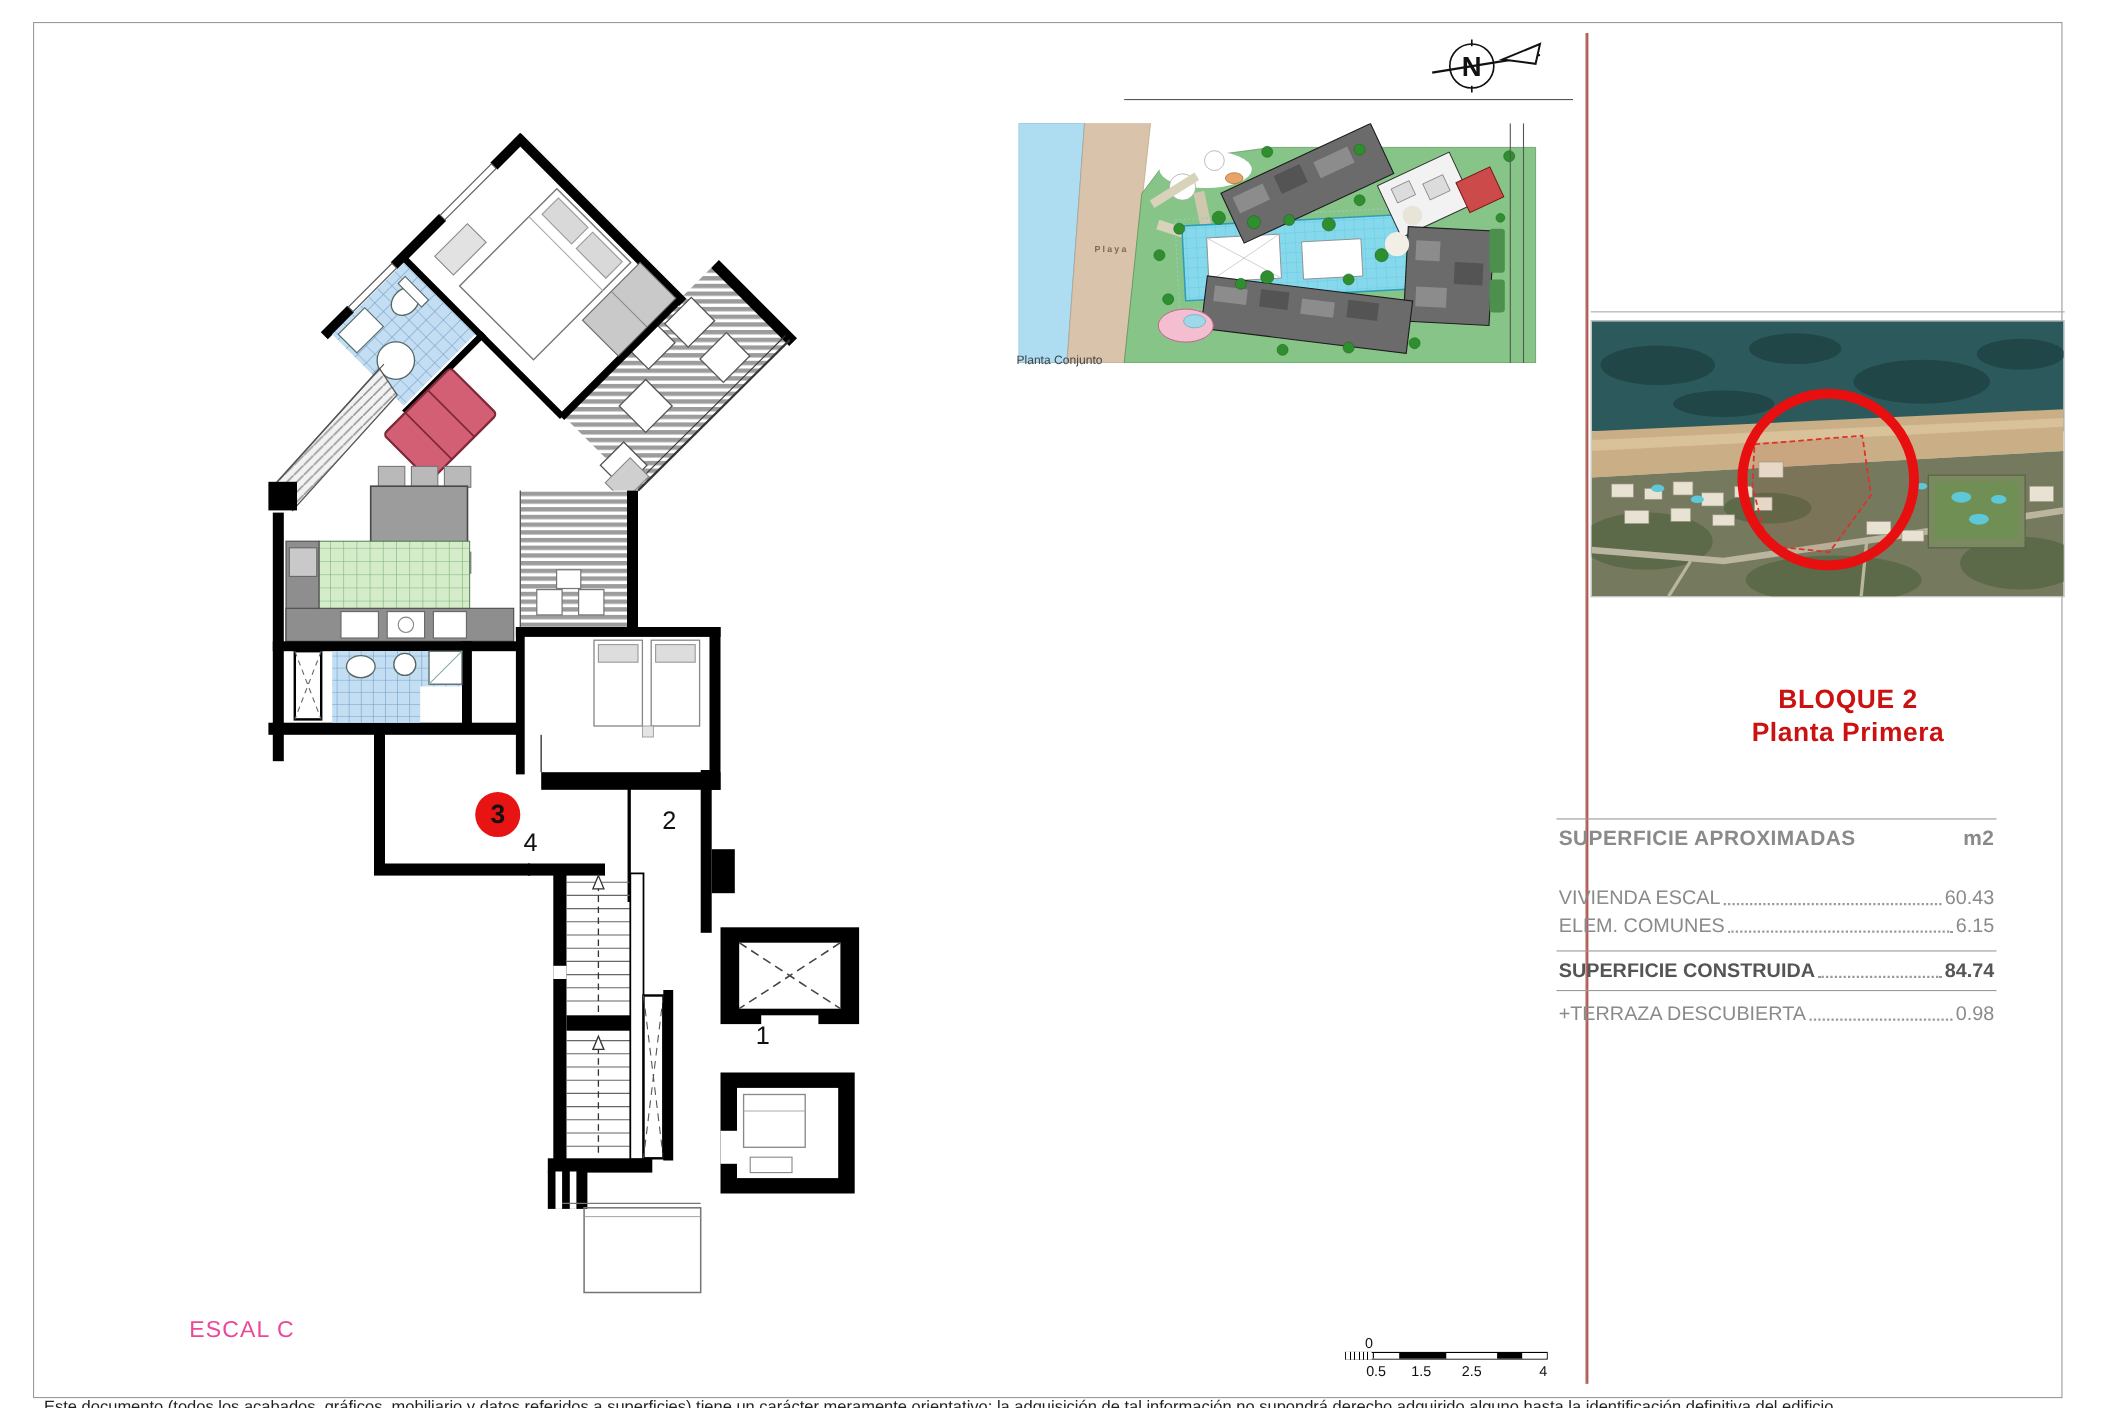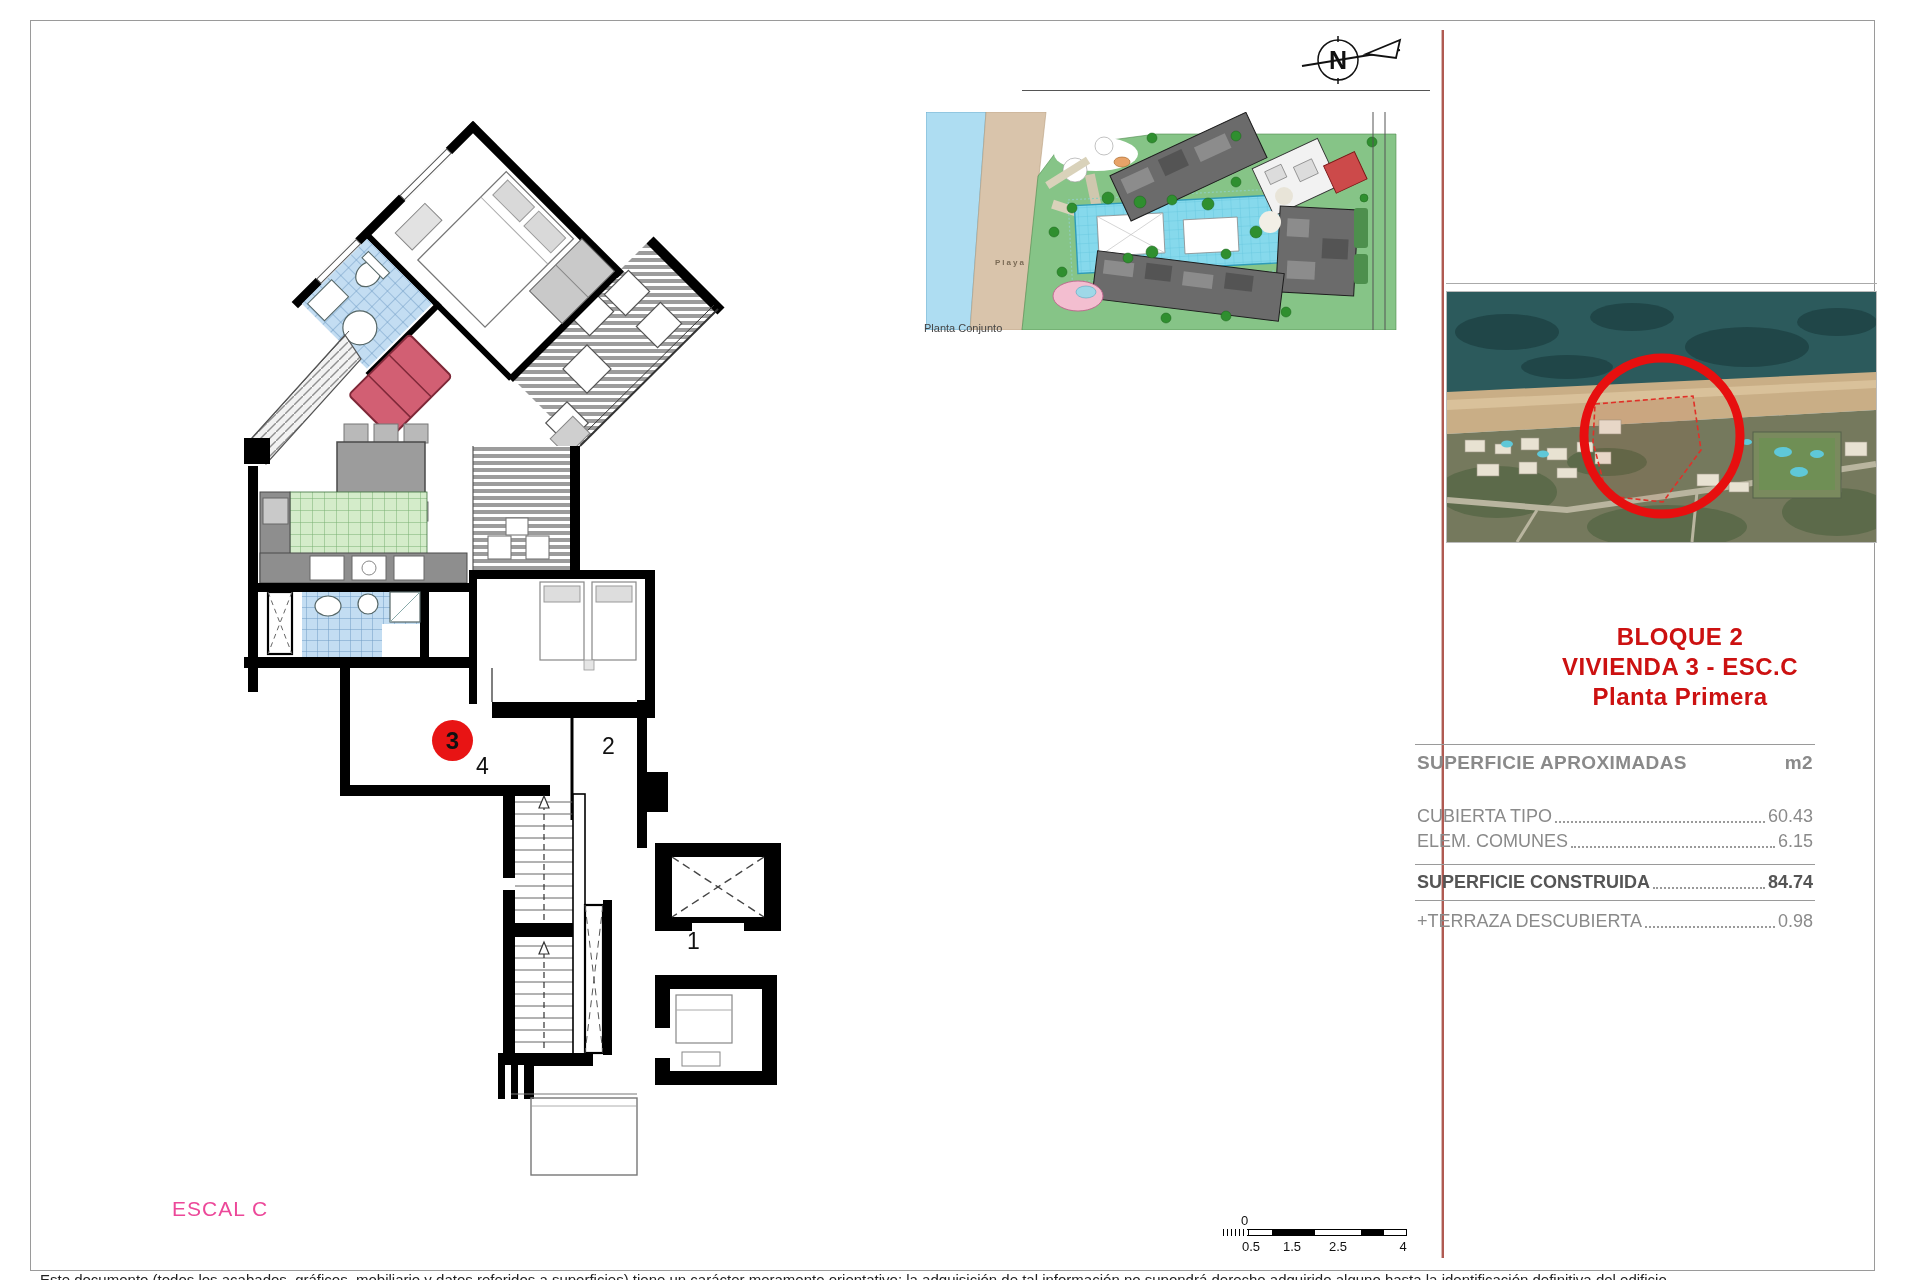--- a/index.html
+++ b/index.html
@@ -30,21 +30,21 @@
   #scalebar{left:1223px;top:1213px;width:200px;font-size:13px;color:#111;}
   #scalebar .zero{position:absolute;left:18px;top:0;}
   #sb-bar{position:absolute;left:0;top:16px;width:184px;height:7px;border:1px solid #000;
     box-sizing:border-box;display:flex;}
   #sb-bar .seg{height:100%;}
   #sb-ticks{position:absolute;left:0;top:16px;width:24px;height:7px;
     background:repeating-linear-gradient(90deg,#000 0 1px,#fff 1px 4px);}
   .sb-lab{position:absolute;top:26px;transform:translateX(-50%);}
   
   #siteplan-label{left:924px;top:322px;font-size:11px;color:#444;}
-  #playa-label{left:995px;top:222px;font-size:8px;color:#7a6a55;letter-spacing:2px;font-weight:bold;margin-top:36px;}
+  #playa-label{left:995px;top:222px;font-size:8px;color:#7a6a55;letter-spacing:2px;font-weight:bold;}
   
   .unitnum{position:absolute;font-size:23px;color:#111;font-weight:normal;}
   #unit3-badge{left:432px;top:720px;width:41px;height:41px;background:#e81414;border-radius:50%;
     display:flex;align-items:center;justify-content:center;font-size:24px;font-weight:bold;color:#111;}
 </style>
 </head>
 <body>
 
 <div class="abs" id="sheet-border"></div>
 <div class="abs" id="red-divider"></div>
@@ -416,33 +416,32 @@
     <ellipse cx="96" cy="162" rx="6" ry="3.5" fill="#5fc8d8"></ellipse>
     <ellipse cx="300" cy="150" rx="5" ry="3" fill="#5fc8d8"></ellipse>
   </g>
   <polygon points="148,112 246,104 254,158 216,210 160,204 146,150" fill="rgba(224,48,40,0.06)" stroke="#e03028" stroke-width="1.6" stroke-dasharray="5,3"></polygon>
   <circle cx="215" cy="144" r="78" fill="none" stroke="#e70f0f" stroke-width="9"></circle>
 </svg>
 </div>
 
 <div class="abs" id="title-block">
   <div>BLOQUE 2</div>
-  <div>VIVIENDA 3 - ESC.C</div>
   <div>Planta Primera</div>
 </div>
 
 <div class="abs" id="surface-table">
   <div class="rule"></div>
   <div class="thead">
     <span>SUPERFICIE APROXIMADAS</span>
     <span>m2</span>
   </div>
   <div class="sp28"></div>
   <div class="trow">
-    <span class="lbl">CUBIERTA TIPO</span>
+    <span class="lbl">VIVIENDA ESCAL</span>
     <span class="dots"></span>
     <span class="val">60.43</span>
   </div>
   <div class="trow">
     <span class="lbl">ELEM. COMUNES</span>
     <span class="dots"></span>
     <span class="val">6.15</span>
   </div>
   <div class="sp10"></div>
   <div class="rule"></div>

